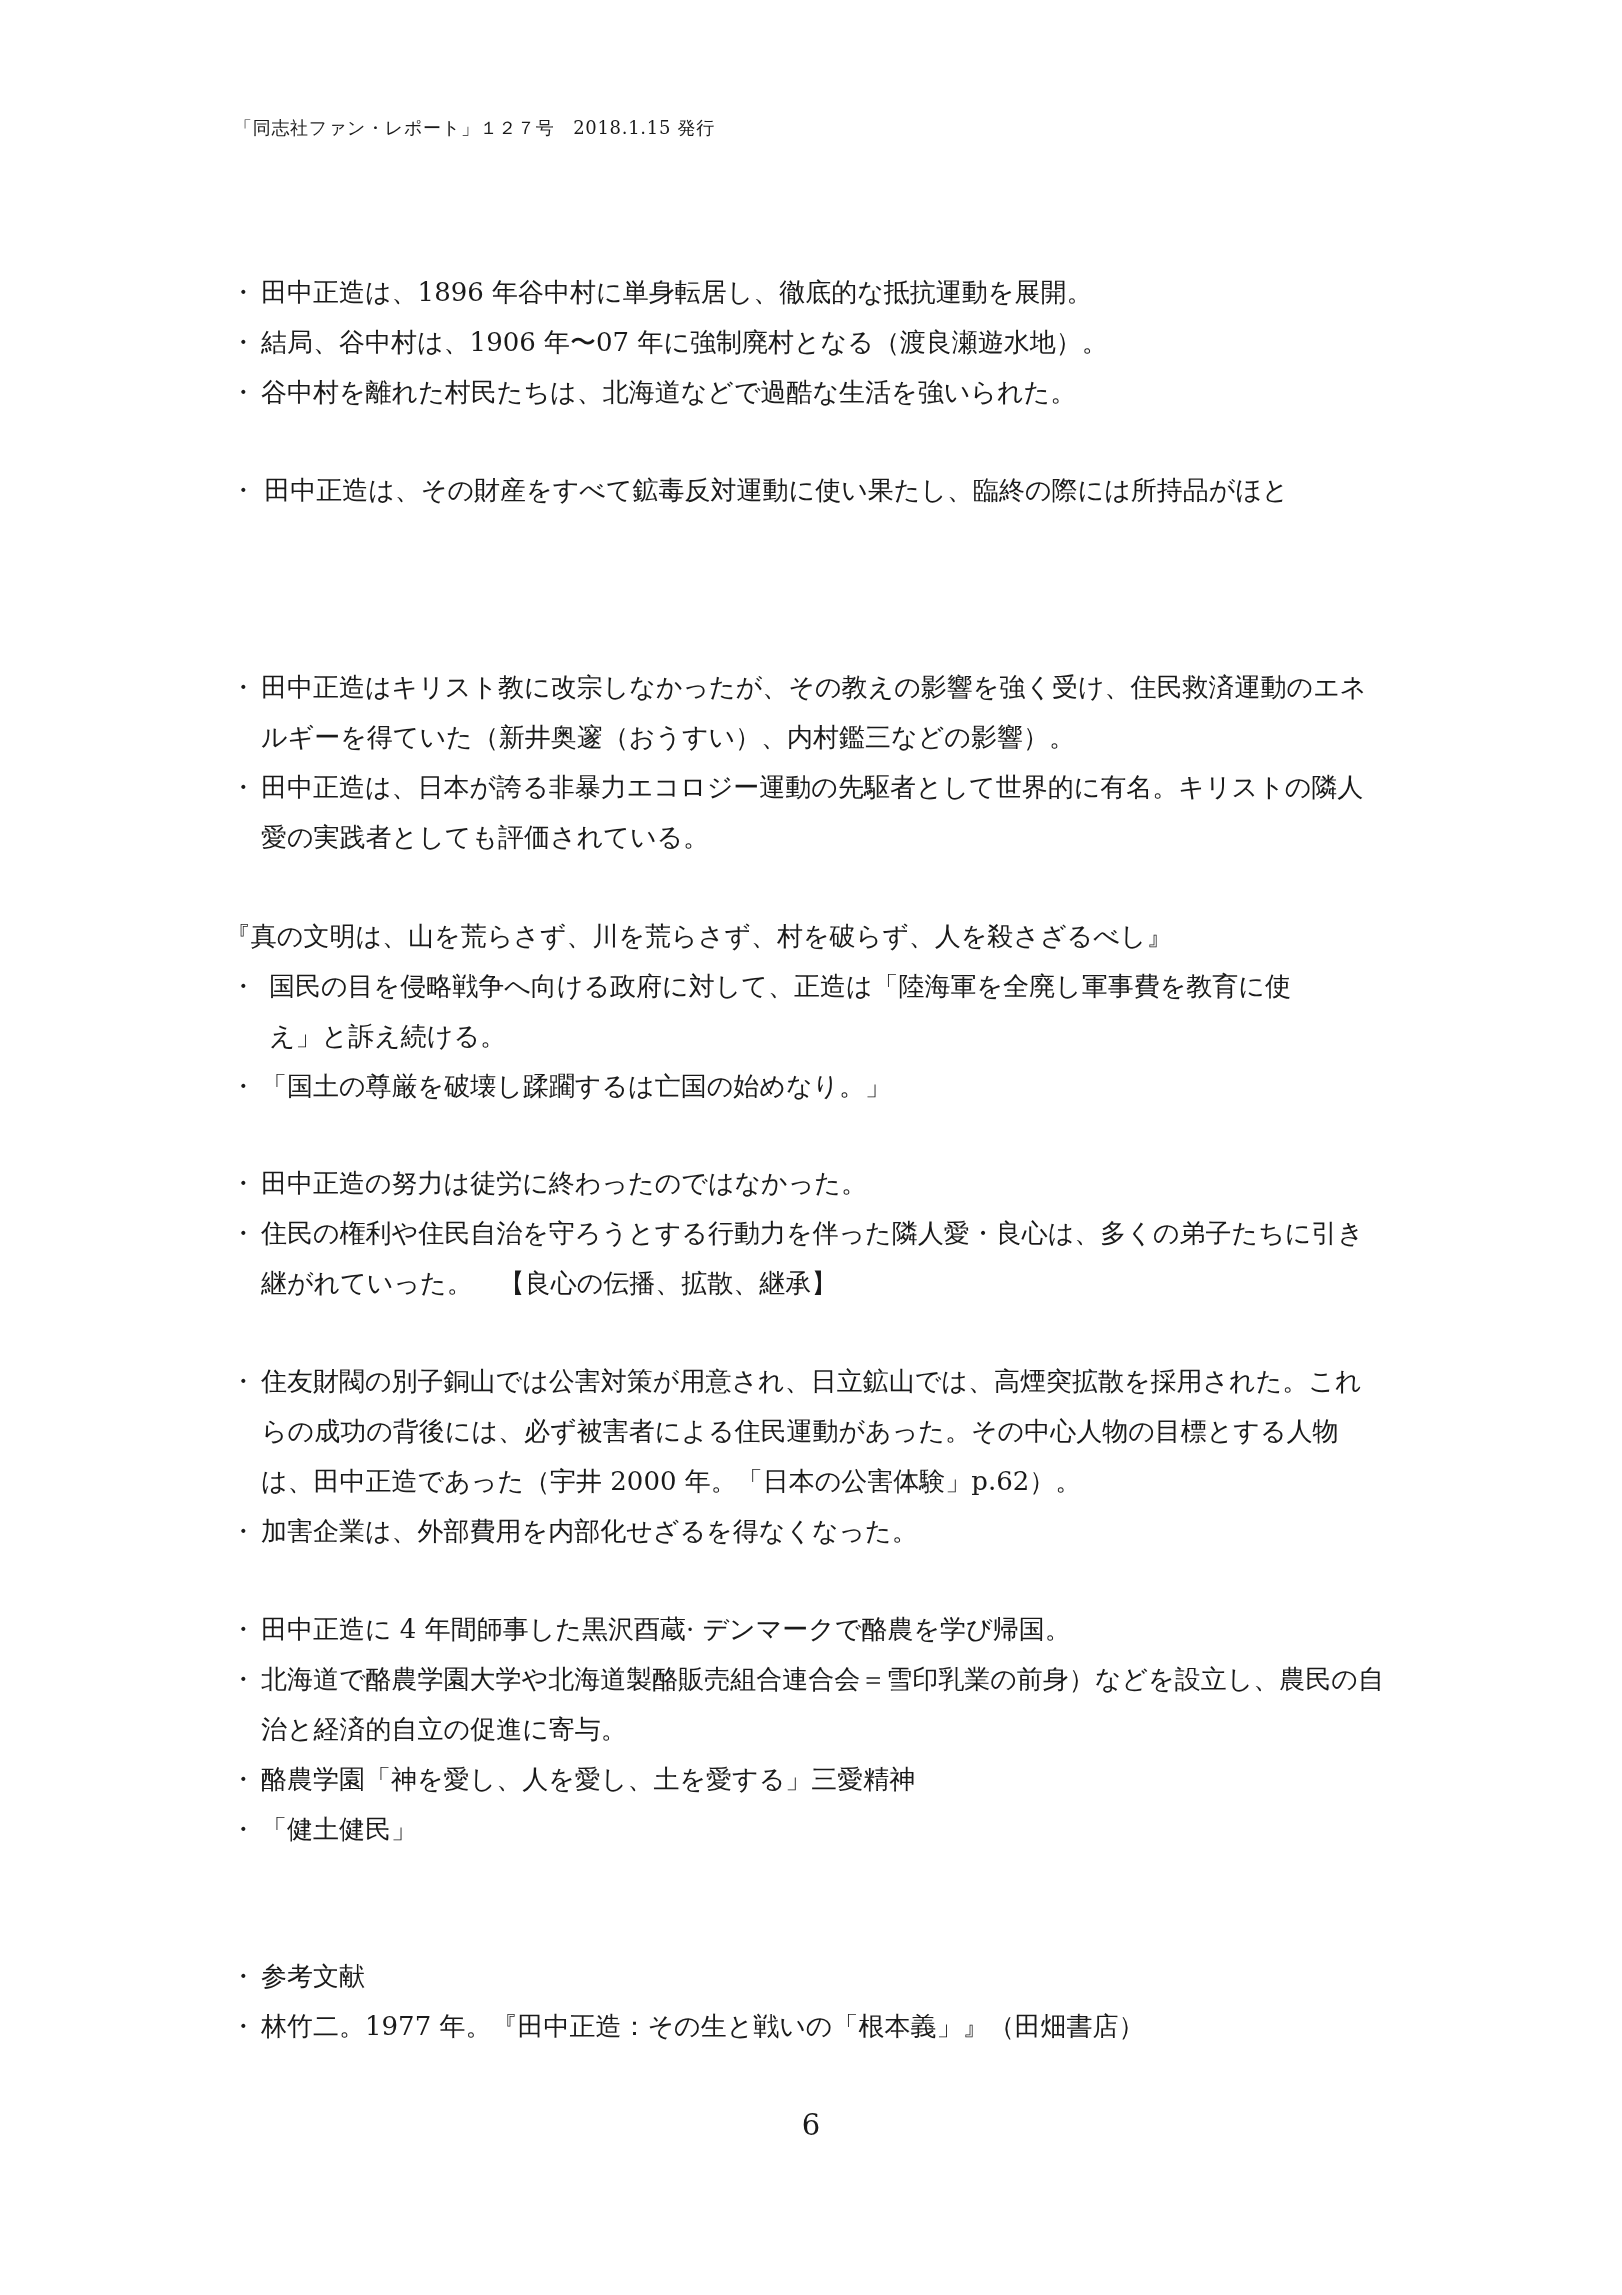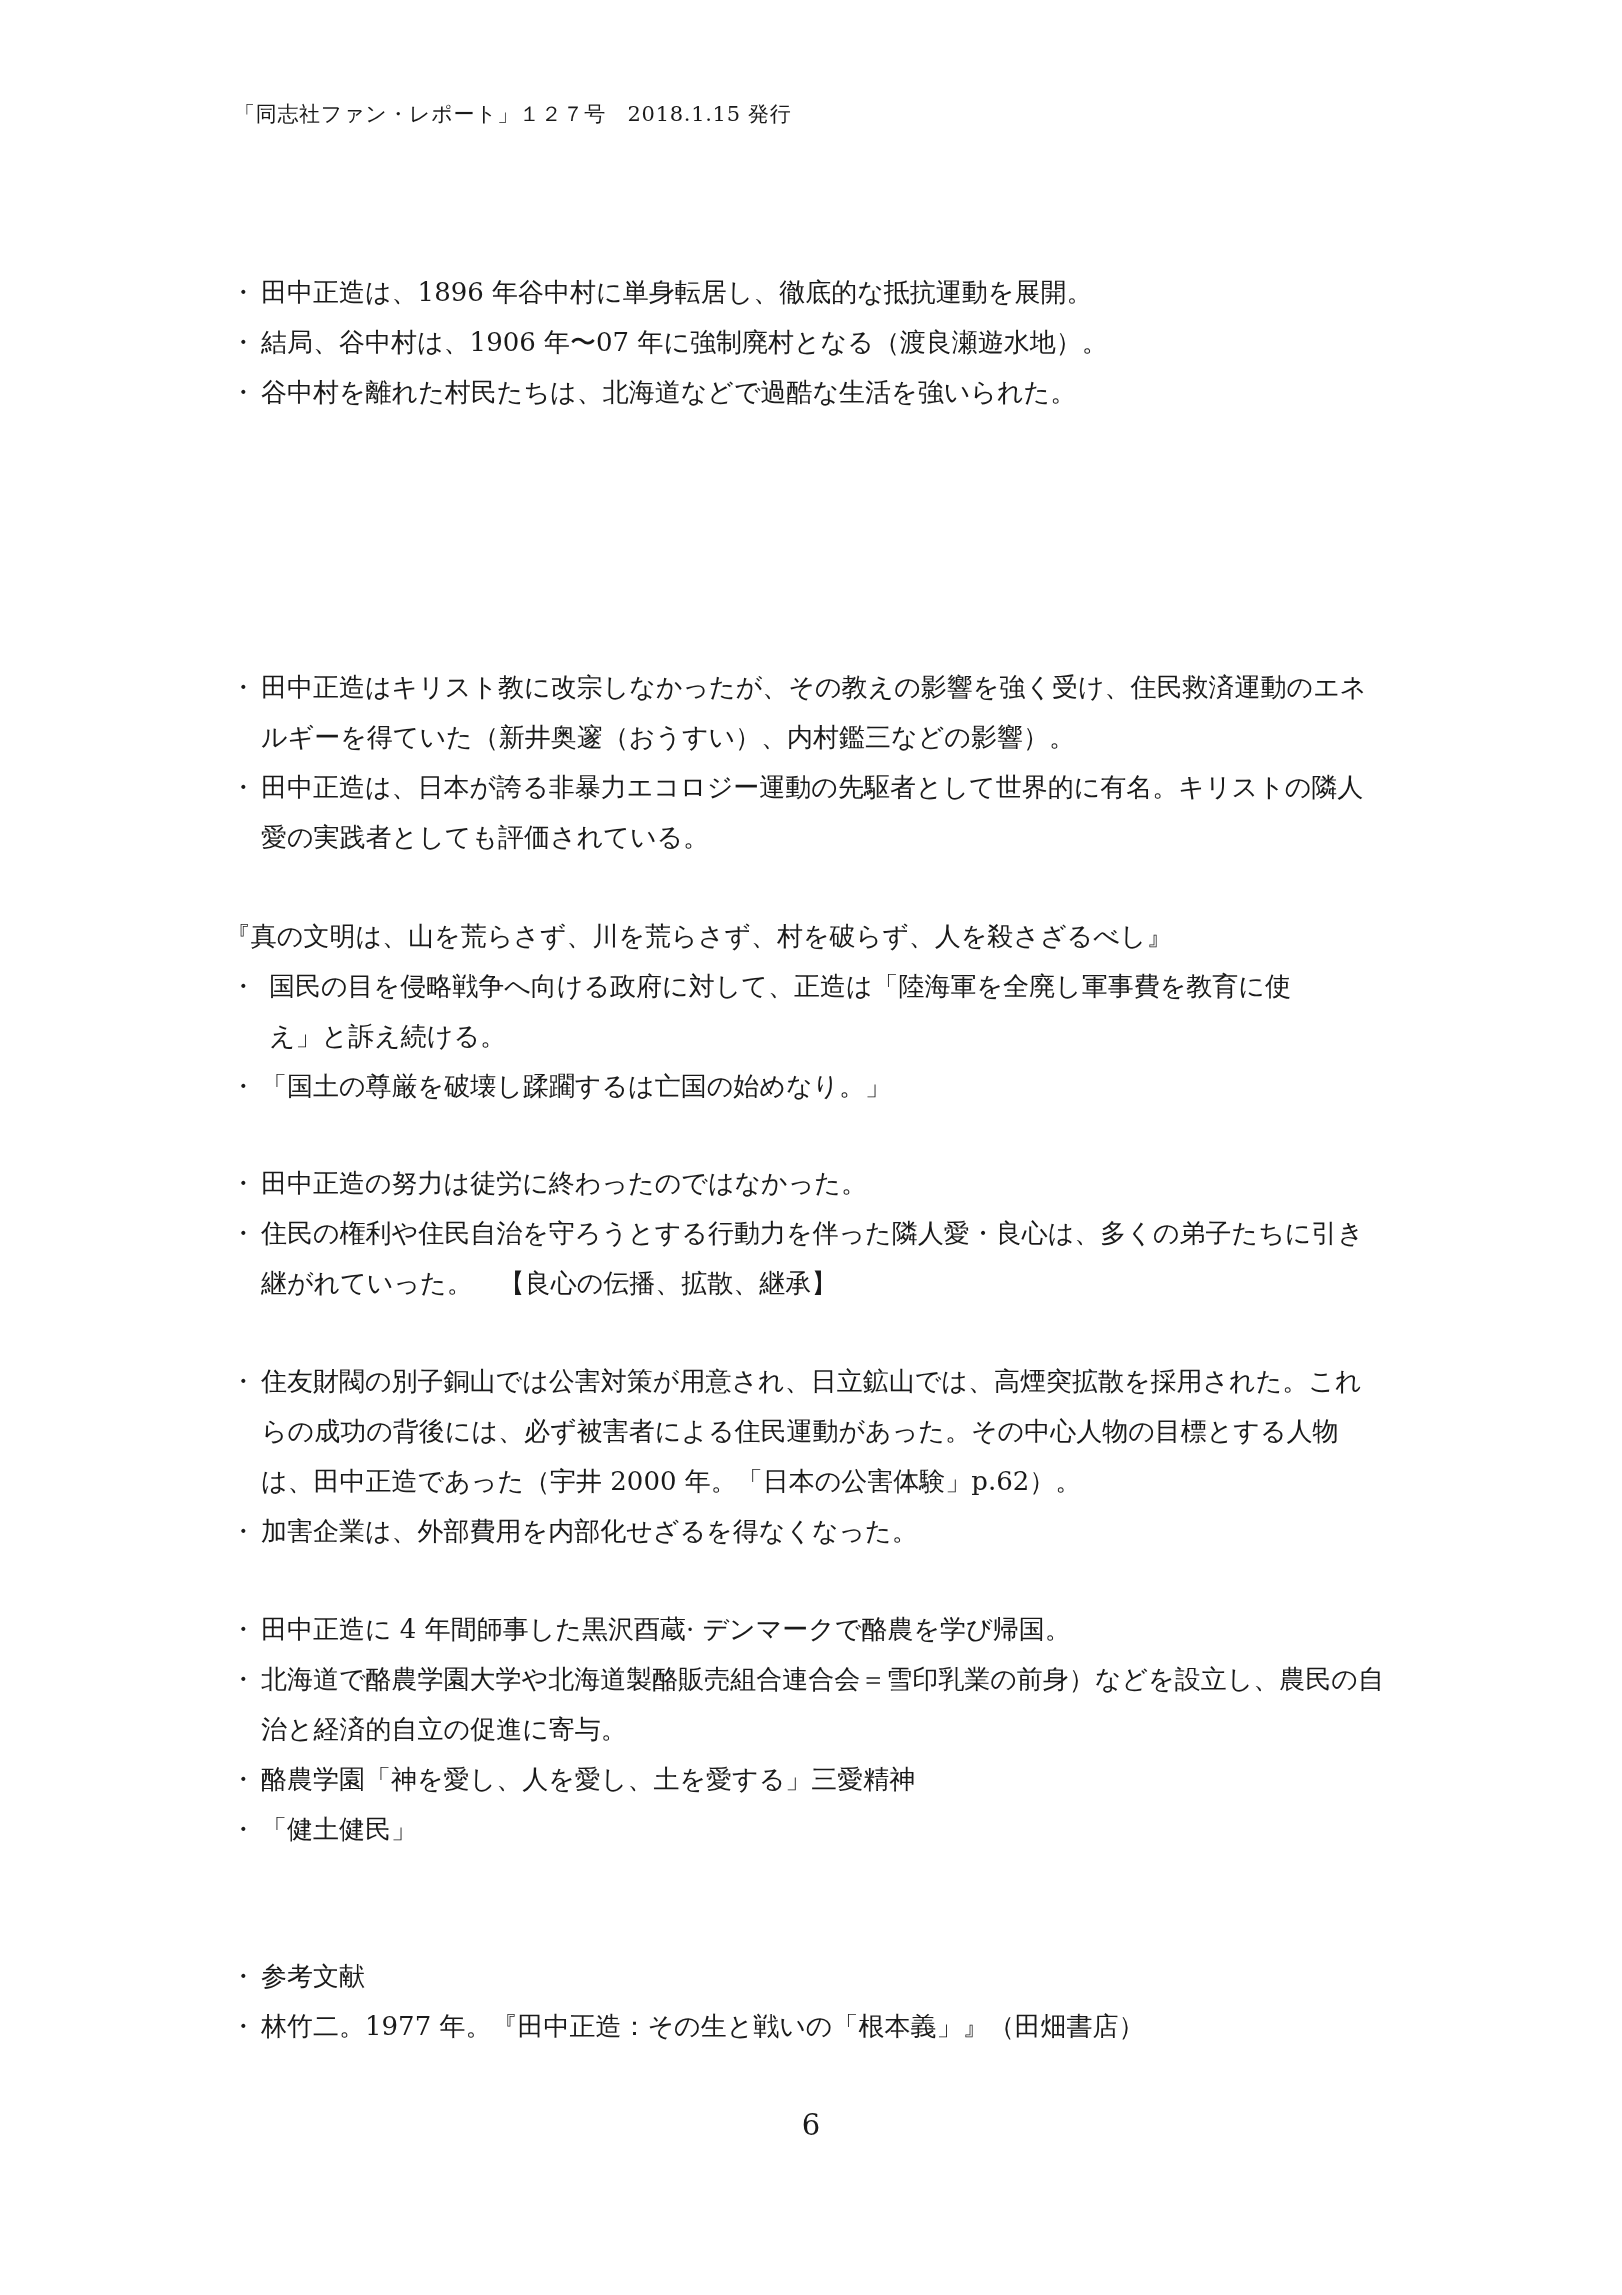--- a/index.html
+++ b/index.html
@@ -1,18 +1,18 @@
 <!DOCTYPE html>
 <html style="font-size:10.5px"><head>
 <meta charset="utf-8">
 <style>
   html, body { margin: 0; padding: 0; background: #ffffff; }
   body { width: 1622px; height: 2295px; position: relative; overflow: hidden;
          font-family: "DejaVu Serif", "Liberation Serif", serif; color: #1a1a1a; }
-  .header { position: absolute; left: 234px; top: 100px; font-size: 21px; letter-spacing: 0.7px; white-space: nowrap; }
+  .header { position: absolute; left: 234px; top: 116px; font-size: 18px; letter-spacing: 0.7px; white-space: nowrap; }
   .block { position: absolute; left: 230px; width: 1158px; font-size: 26px; line-height: 50px; }
   .item { display: flex; align-items: flex-start; }
   .bullet { width: 31px; flex: 0 0 31px; text-align: left; }
   .text { flex: 1; white-space: pre-wrap; }
   .para { white-space: pre-wrap; }
   .page-num { position: absolute; top: 2108px; left: 0; width: 1622px; text-align: center; font-size: 29px; }
 </style>
 </head>
 <body>
 
@@ -27,20 +27,21 @@
       <span class="bullet">・</span>
       <span class="text">結局、谷中村は、1906 年〜07 年に強制廃村となる（渡良瀬遊水地）。</span>
     </div>
   <div class="item">
       <span class="bullet">・</span>
       <span class="text">谷中村を離れた村民たちは、北海道などで過酷な生活を強いられた。</span>
     </div>
 </div>
 
 <div class="block" style="top:465px;">
+  <div class="para">・ 田中正造は、その財産をすべて鉱毒反対運動に使い果たし、臨終の際には所持品がほと</div>
 </div>
 
 <div class="block" style="top:662px;">
   <div class="item">
       <span class="bullet">・</span>
       <span class="text">田中正造はキリスト教に改宗しなかったが、その教えの影響を強く受け、住民救済運動のエネルギーを得ていた（新井奥邃（おうすい）、内村鑑三などの影響）。</span>
     </div>
   <div class="item">
       <span class="bullet">・</span>
       <span class="text">田中正造は、日本が誇る非暴力エコロジー運動の先駆者として世界的に有名。キリストの隣人愛の実践者としても評価されている。</span>

